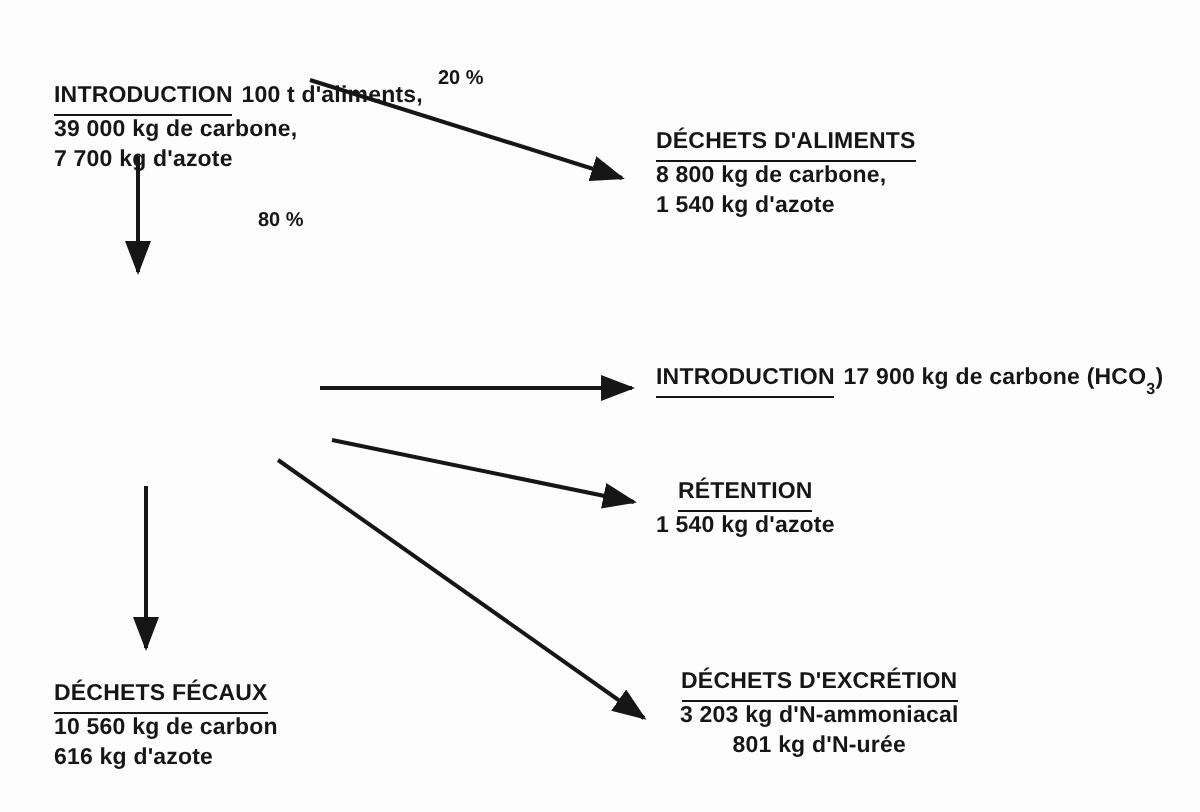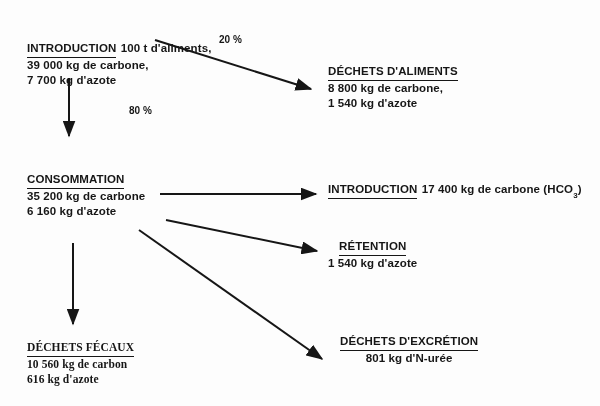--- a/index.html
+++ b/index.html
@@ -71,39 +71,35 @@
     <div>39 000 kg de carbone,</div>
     <div>7 700 kg d'azote</div>
   </div>
 
   <div class="node" style="left:328px; top:64px;">
     <div><span class="title">DÉCHETS D'ALIMENTS</span></div>
     <div>8 800 kg de carbone,</div>
     <div>1 540 kg d'azote</div>
   </div>
 
-  <div class="node" style="left:27px; top:172px;">
-    <div><span class="title">CONSOMMATION</span></div>
-    <div>35 200 kg de carbone</div>
-    <div>6 160 kg d'azote</div>
-  </div>
 
   <div class="node" style="left:328px; top:182px;">
-    <div><span class="title">INTRODUCTION</span><span class="suffix"><span>17 400 kg de carbone (HCO</span><sub class="chem">3</sub><span>)</span></span></div>
+    <div><span class="title">INTRODUCTION</span><span class="suffix"><span>17 900 kg de carbone (HCO</span><sub class="chem">3</sub><span>)</span></span></div>
   </div>
 
   <div class="node" style="left:328px; top:239px;text-align:center;">
     <div><span class="title">RÉTENTION</span></div>
     <div>1 540 kg d'azote</div>
   </div>
 
-  <div class="node" style="left:27px; top:340px;font-family:Liberation Serif, serif;">
+  <div class="node" style="left:27px; top:340px;">
     <div><span class="title">DÉCHETS FÉCAUX</span></div>
     <div>10 560 kg de carbon</div>
     <div>616 kg d'azote</div>
   </div>
 
   <div class="node" style="left:340px; top:334px;text-align:center;">
     <div><span class="title">DÉCHETS D'EXCRÉTION</span></div>
+    <div>3 203 kg d'N-ammoniacal</div>
     <div>801 kg d'N-urée</div>
   </div>
 
 </div>
 
 </body></html>

